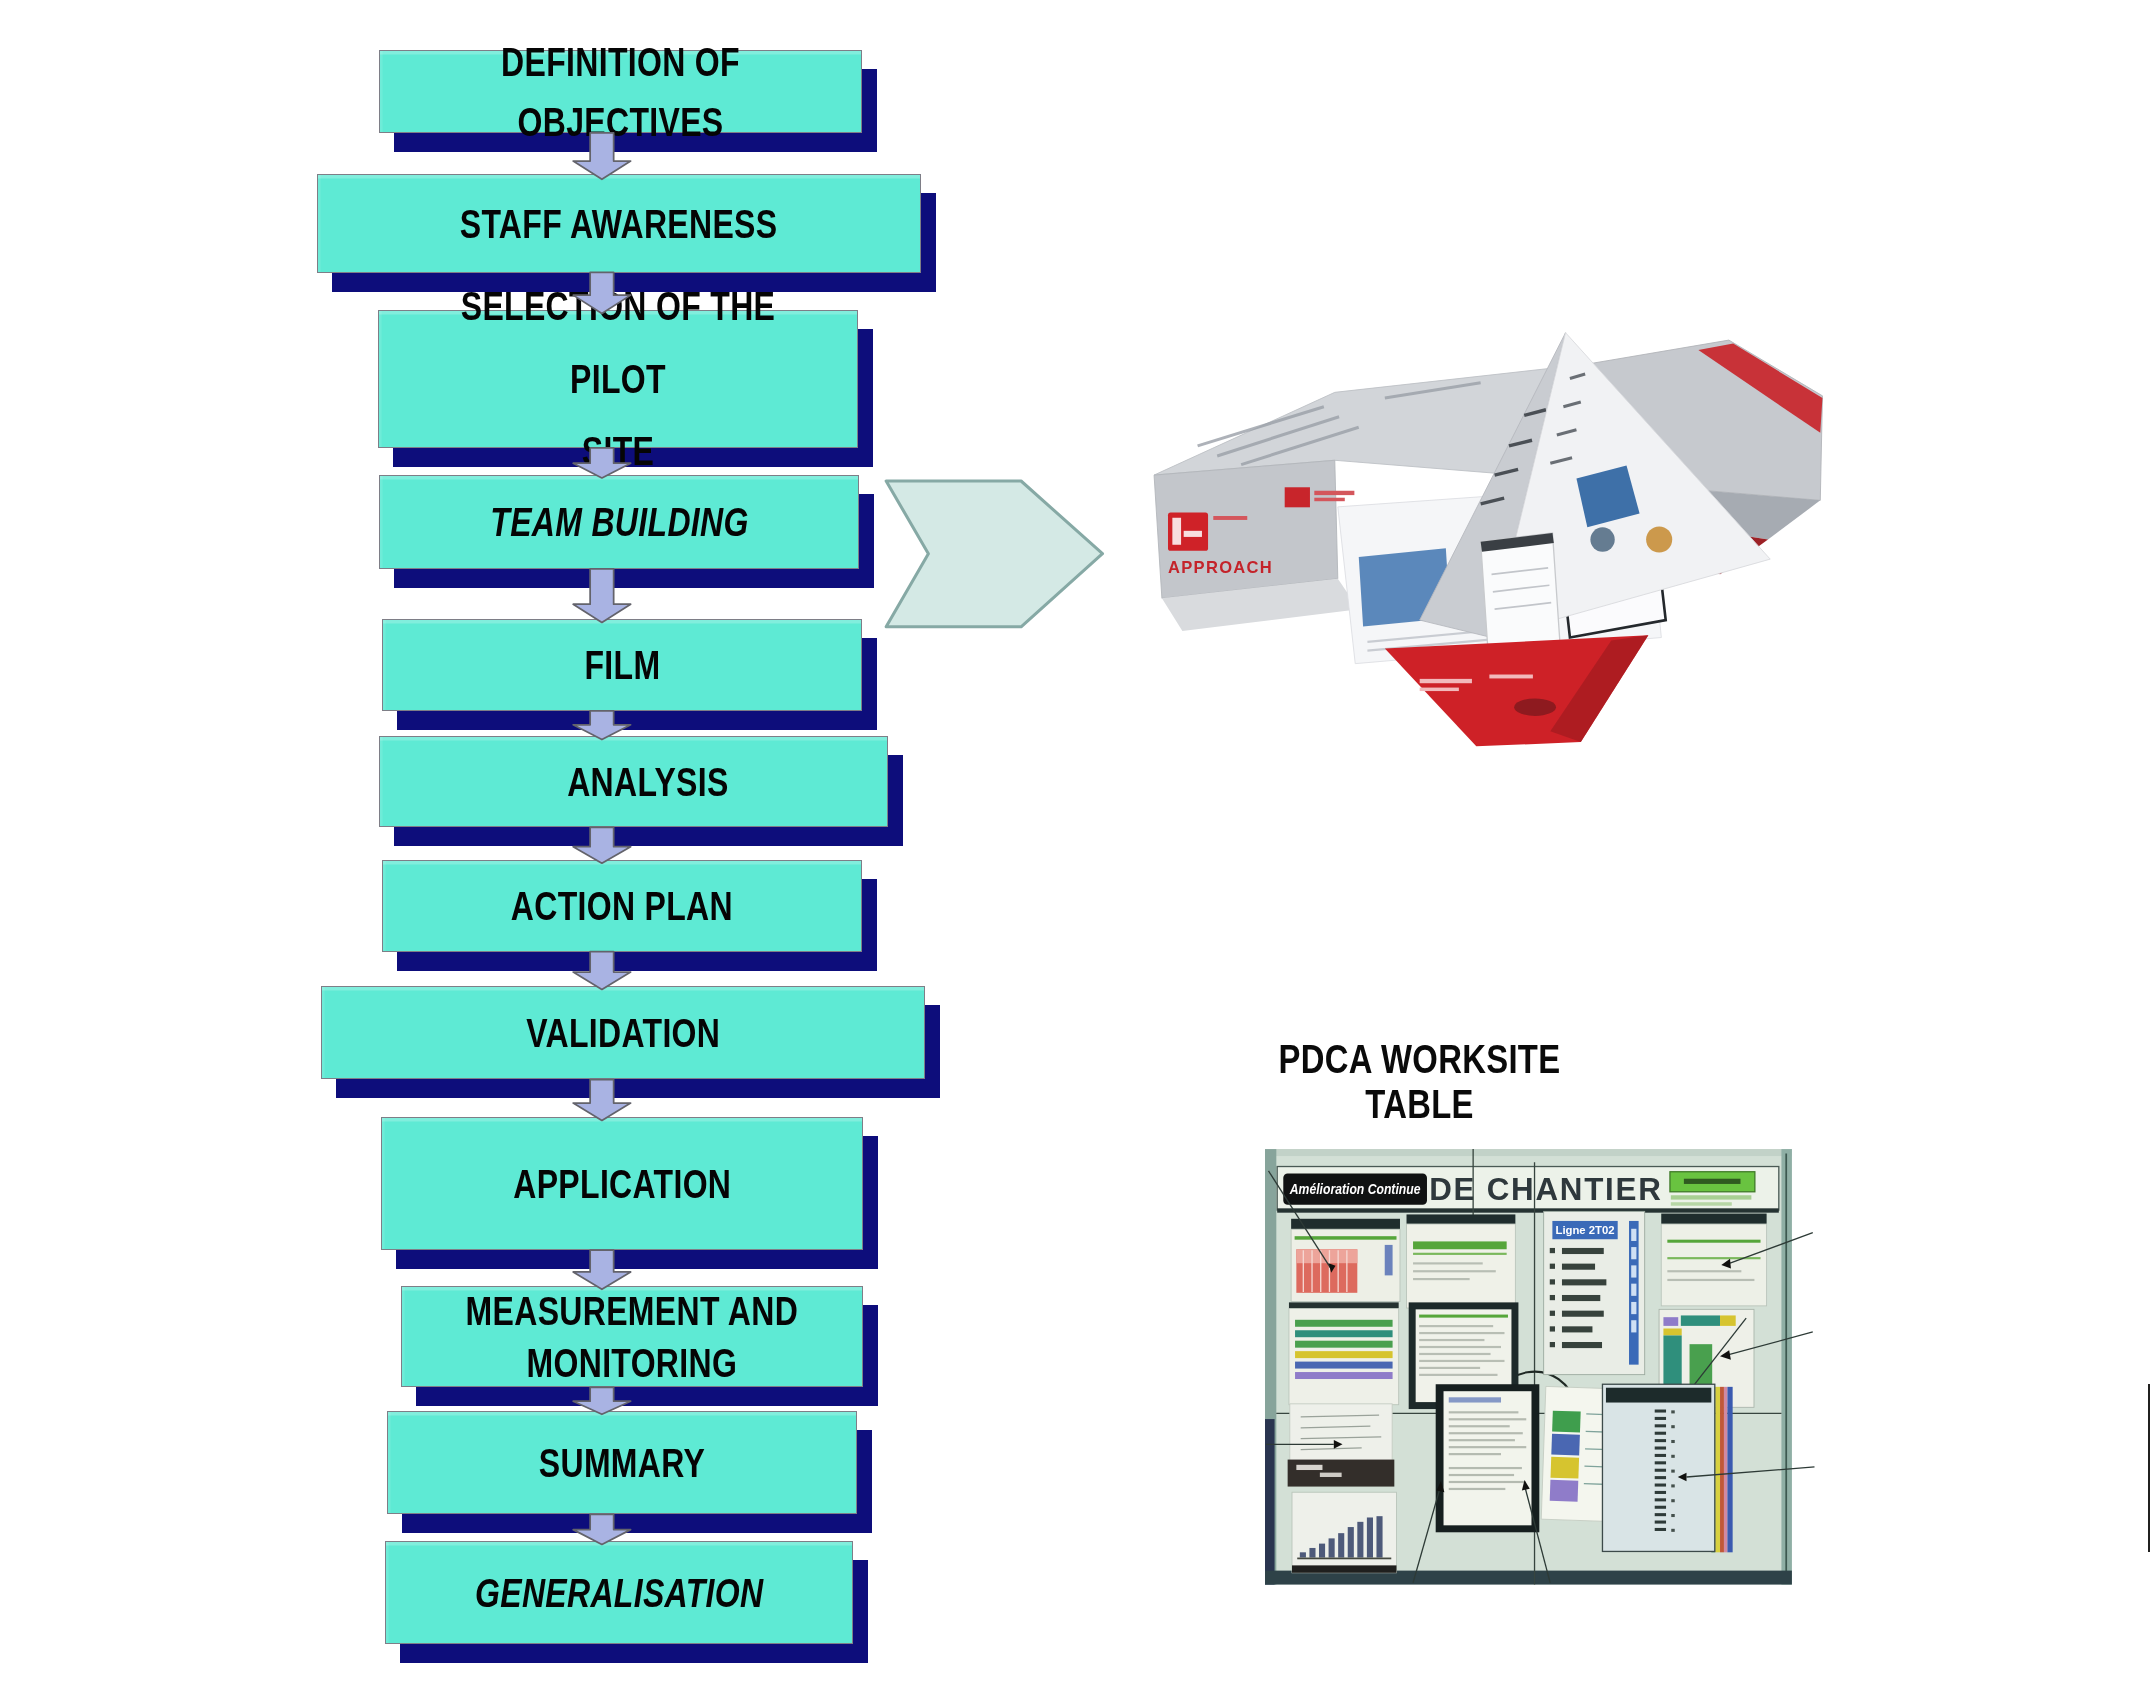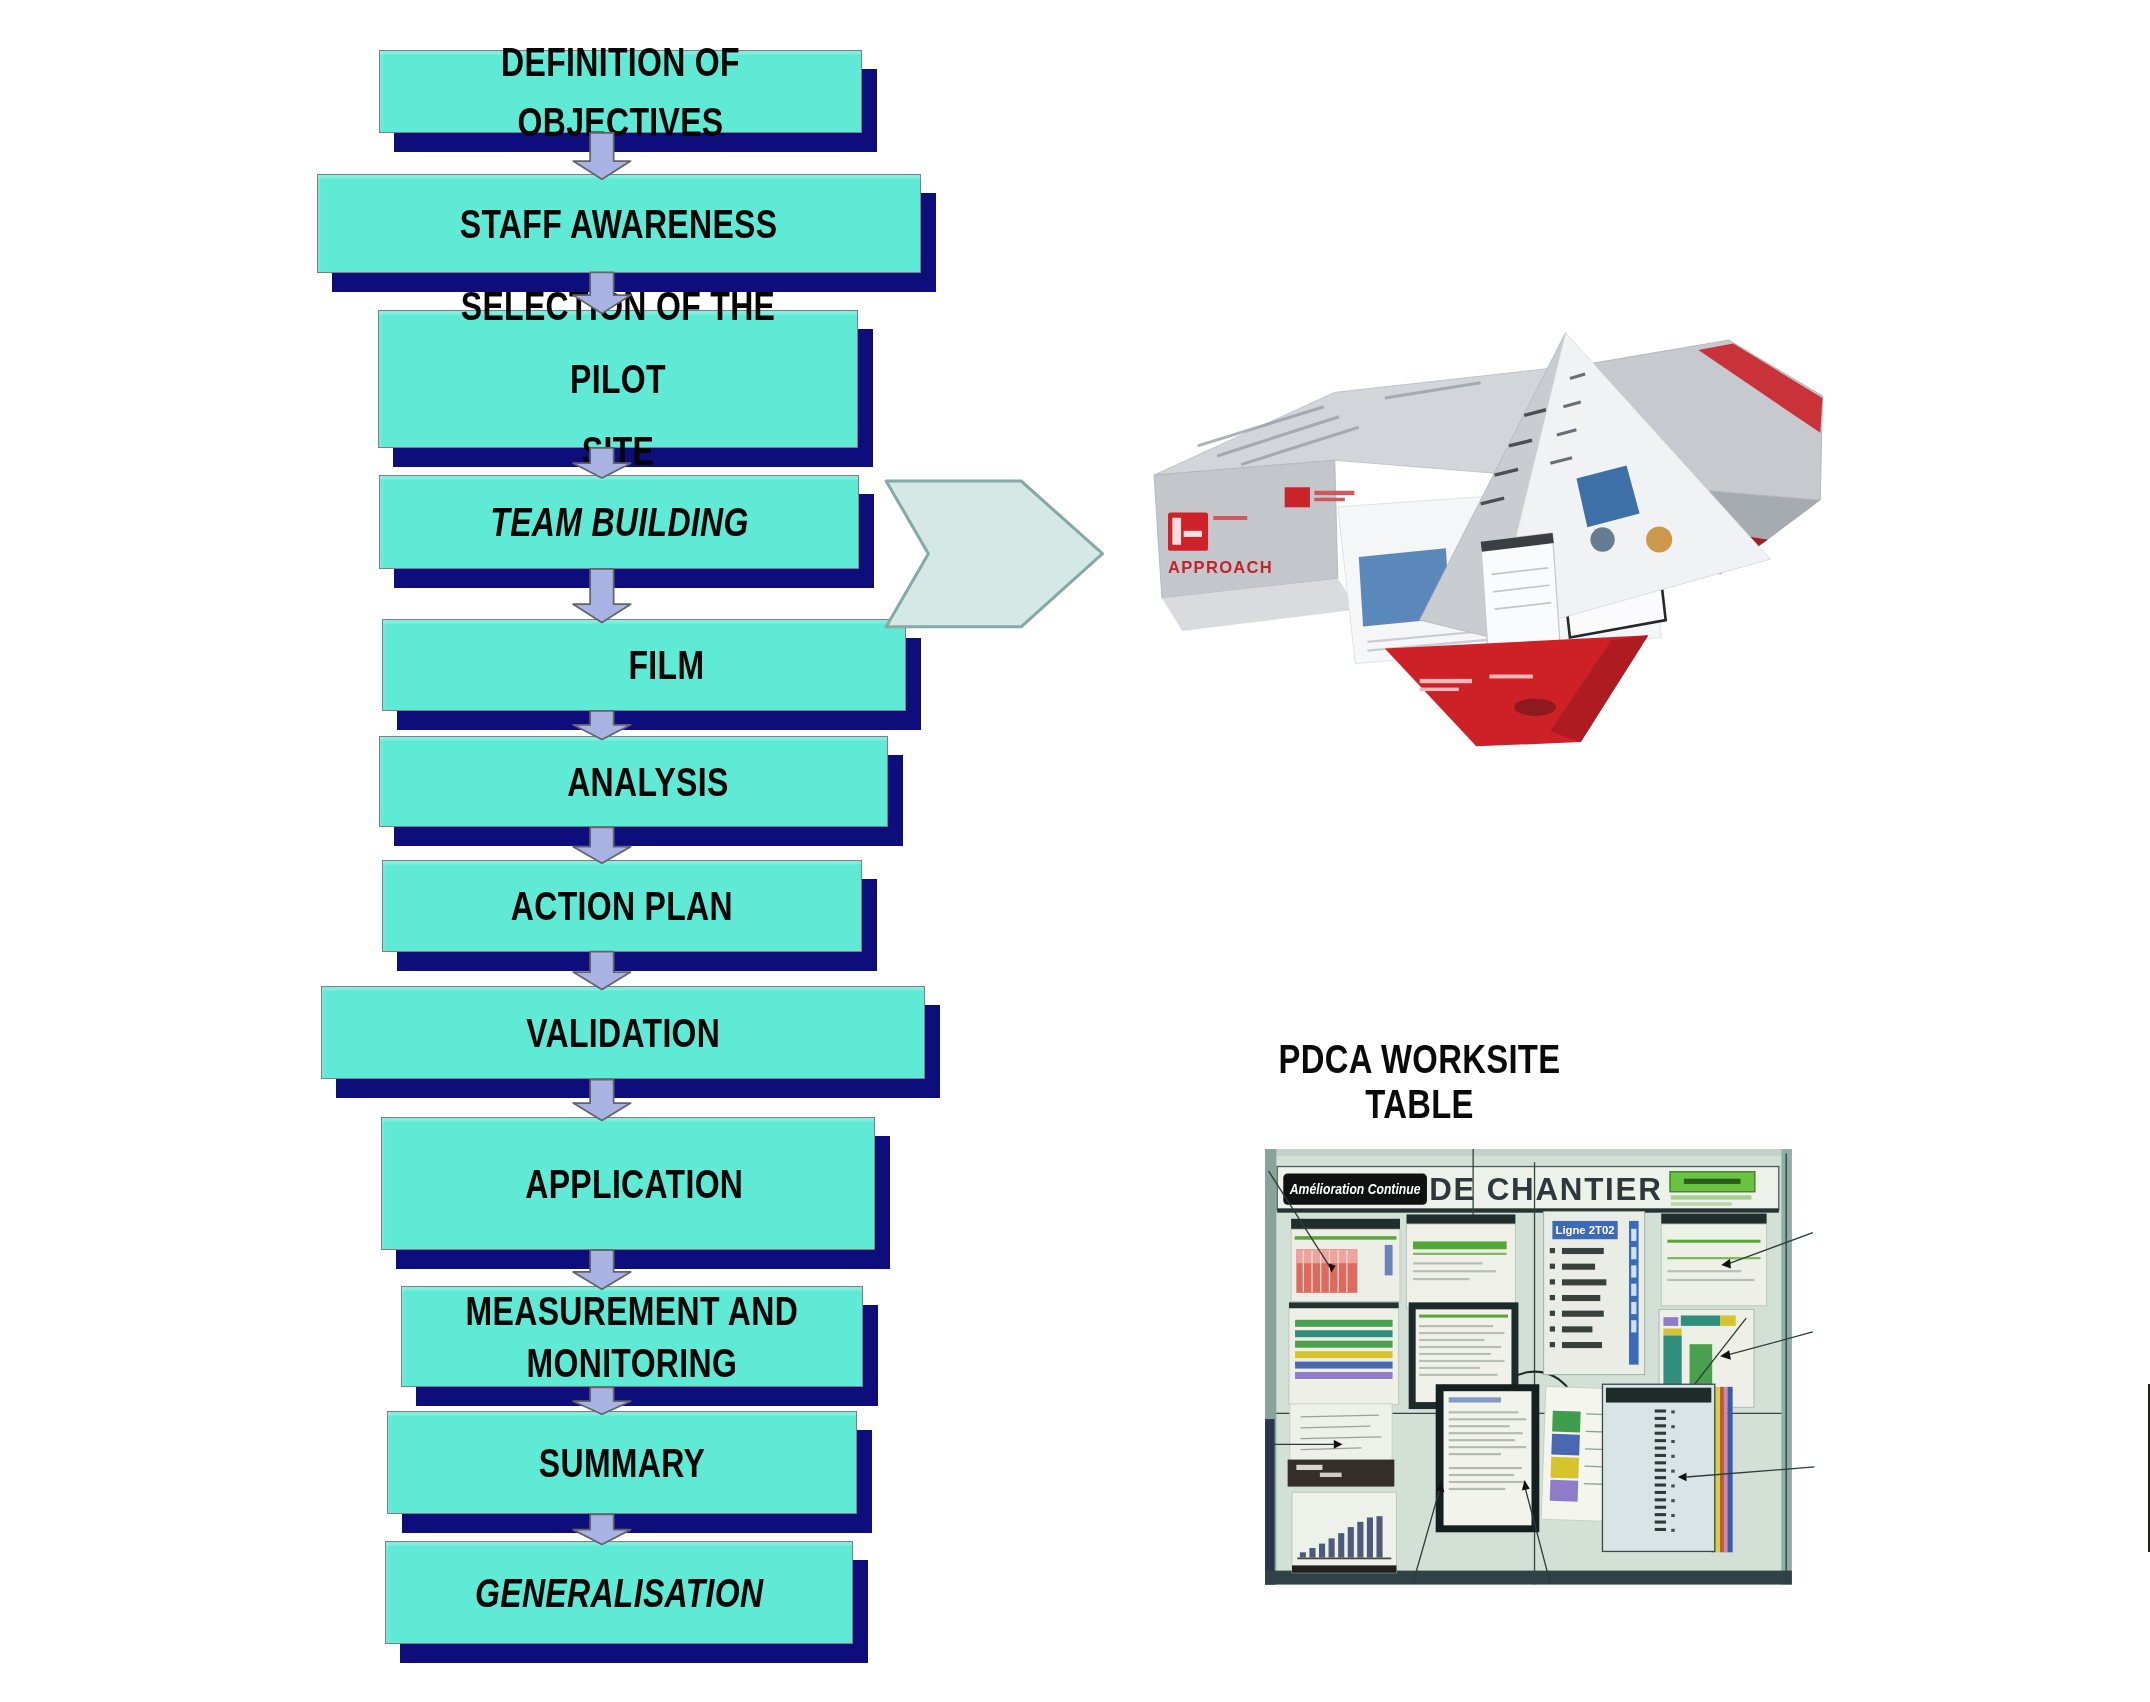--- a/index.html
+++ b/index.html
@@ -32,33 +32,33 @@
 <div class="step" style="left:317px;top:174px;width:602px;height:97px;">
   <span class="lbl">STAFF AWARENESS</span>
 </div>
 <div class="step" style="left:378px;top:310px;width:478px;height:136px;">
   <span class="lbl" style="line-height:1.82;">SELECTION OF THE PILOT
 SITE</span>
 </div>
 <div class="step" style="left:379px;top:475px;width:478px;height:92px;font-style:italic;">
   <span class="lbl">TEAM BUILDING</span>
 </div>
-<div class="step" style="left:382px;top:619px;width:478px;height:90px;padding-left:44px;">
+<div class="step" style="left:382px;top:619px;width:478px;height:90px;">
   <span class="lbl">FILM</span>
 </div>
 <div class="step" style="left:379px;top:736px;width:478px;height:89px;padding-left:29px;">
   <span class="lbl">ANALYSIS</span>
 </div>
 <div class="step" style="left:382px;top:860px;width:478px;height:90px;">
   <span class="lbl">ACTION PLAN</span>
 </div>
 <div class="step" style="left:321px;top:986px;width:602px;height:91px;">
   <span class="lbl">VALIDATION</span>
 </div>
-<div class="step" style="left:381px;top:1117px;width:480px;height:131px;padding-left:12px;">
+<div class="step" style="left:381px;top:1117px;width:480px;height:131px;">
   <span class="lbl">APPLICATION</span>
 </div>
 <div class="step" style="left:401px;top:1286px;width:460px;height:99px;">
   <span class="lbl" style="line-height:1.3;">MEASUREMENT AND
 MONITORING</span>
 </div>
 <div class="step" style="left:387px;top:1411px;width:468px;height:101px;">
   <span class="lbl">SUMMARY</span>
 </div>
 <div class="step" style="left:385px;top:1541px;width:466px;height:101px;font-style:italic;">

